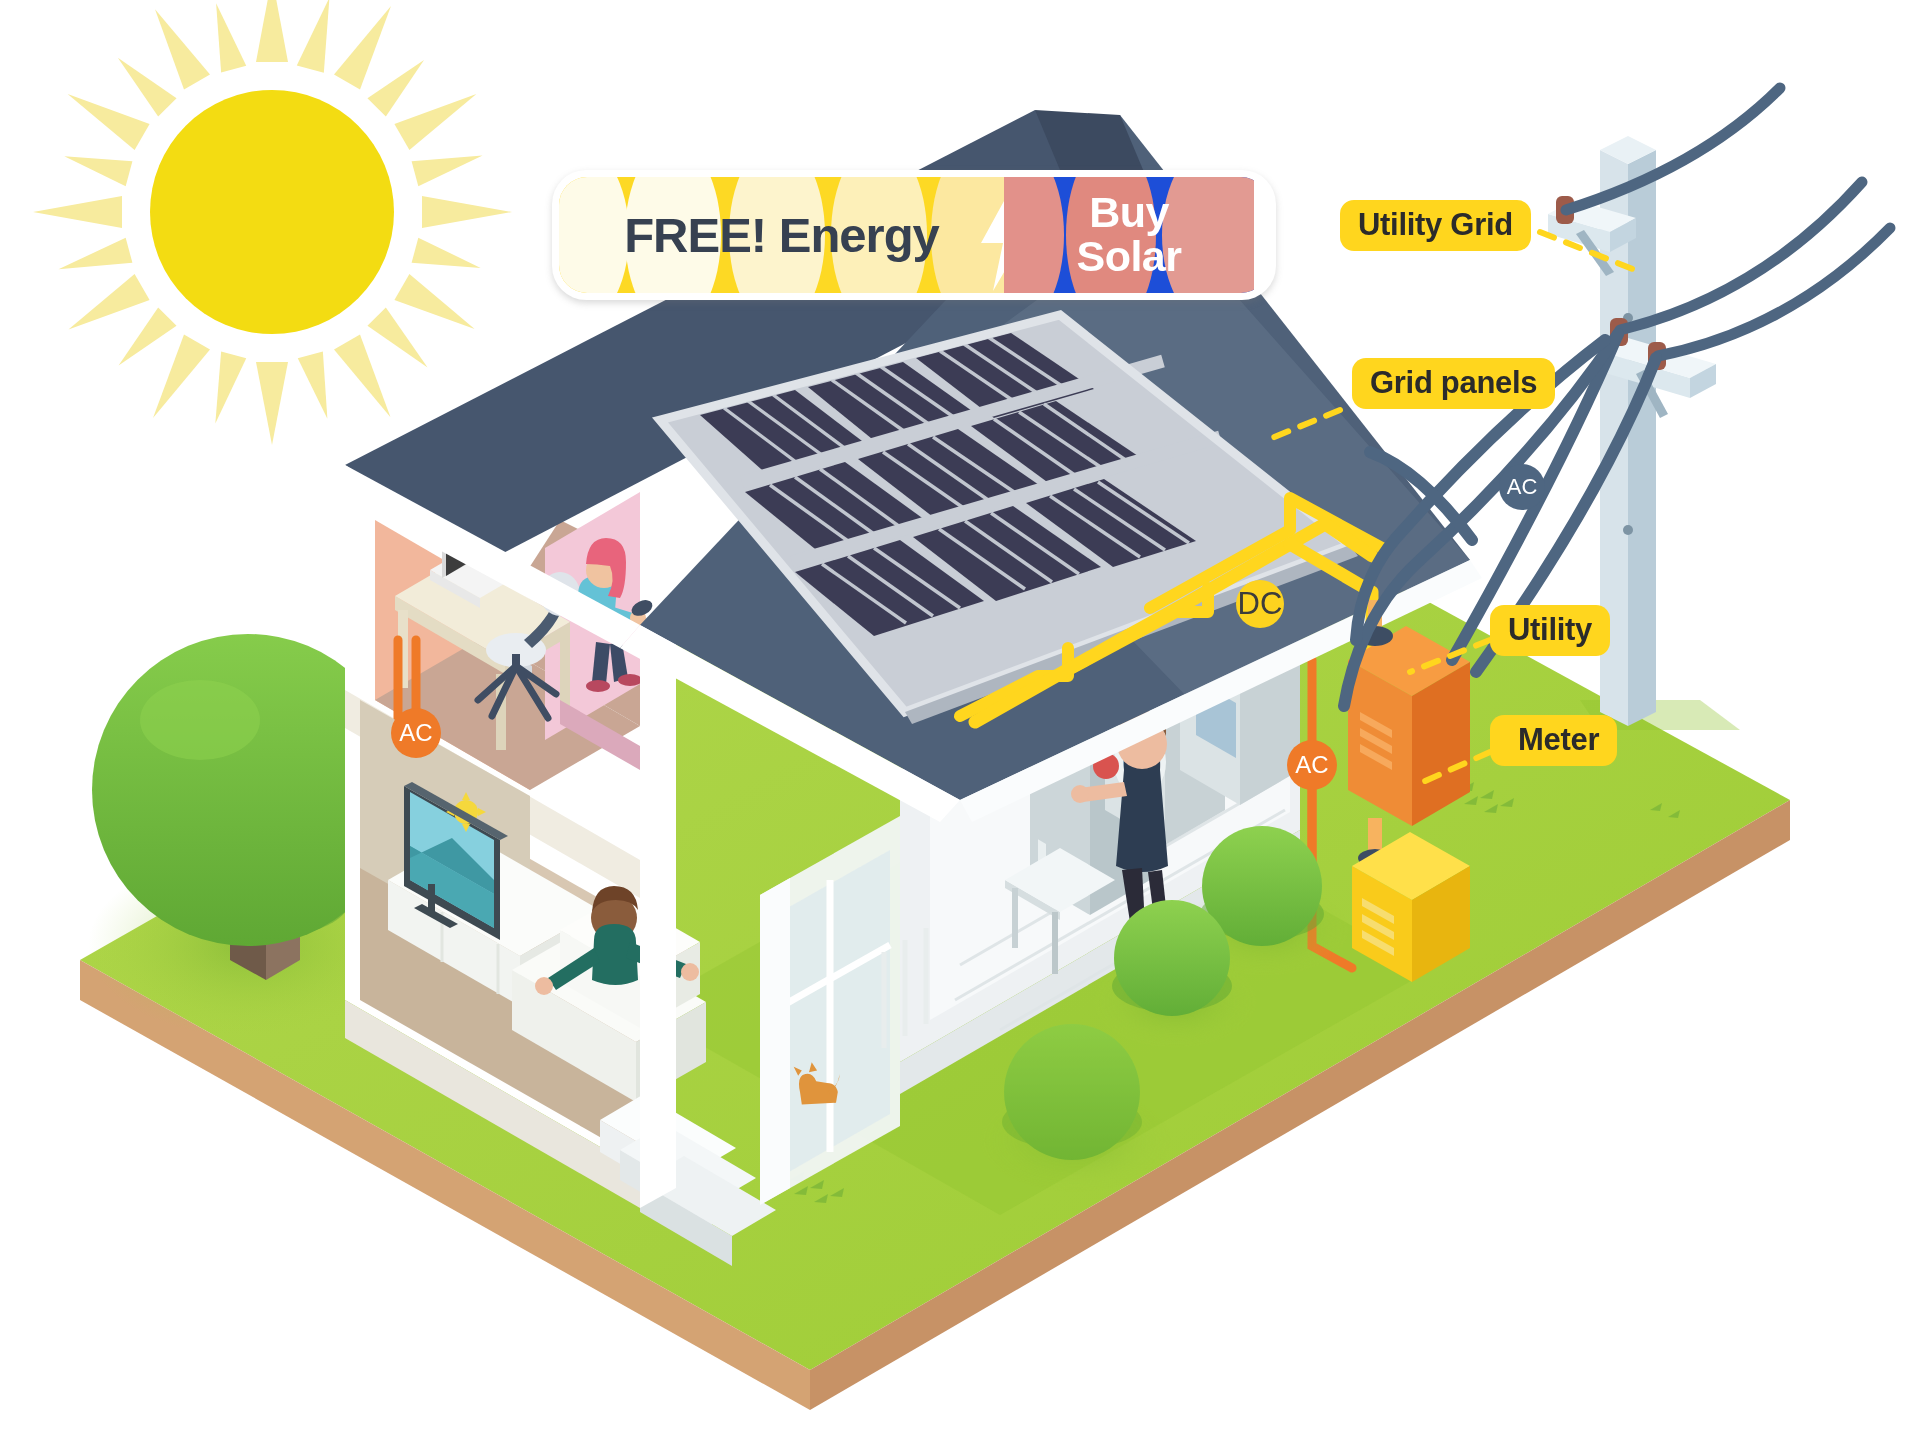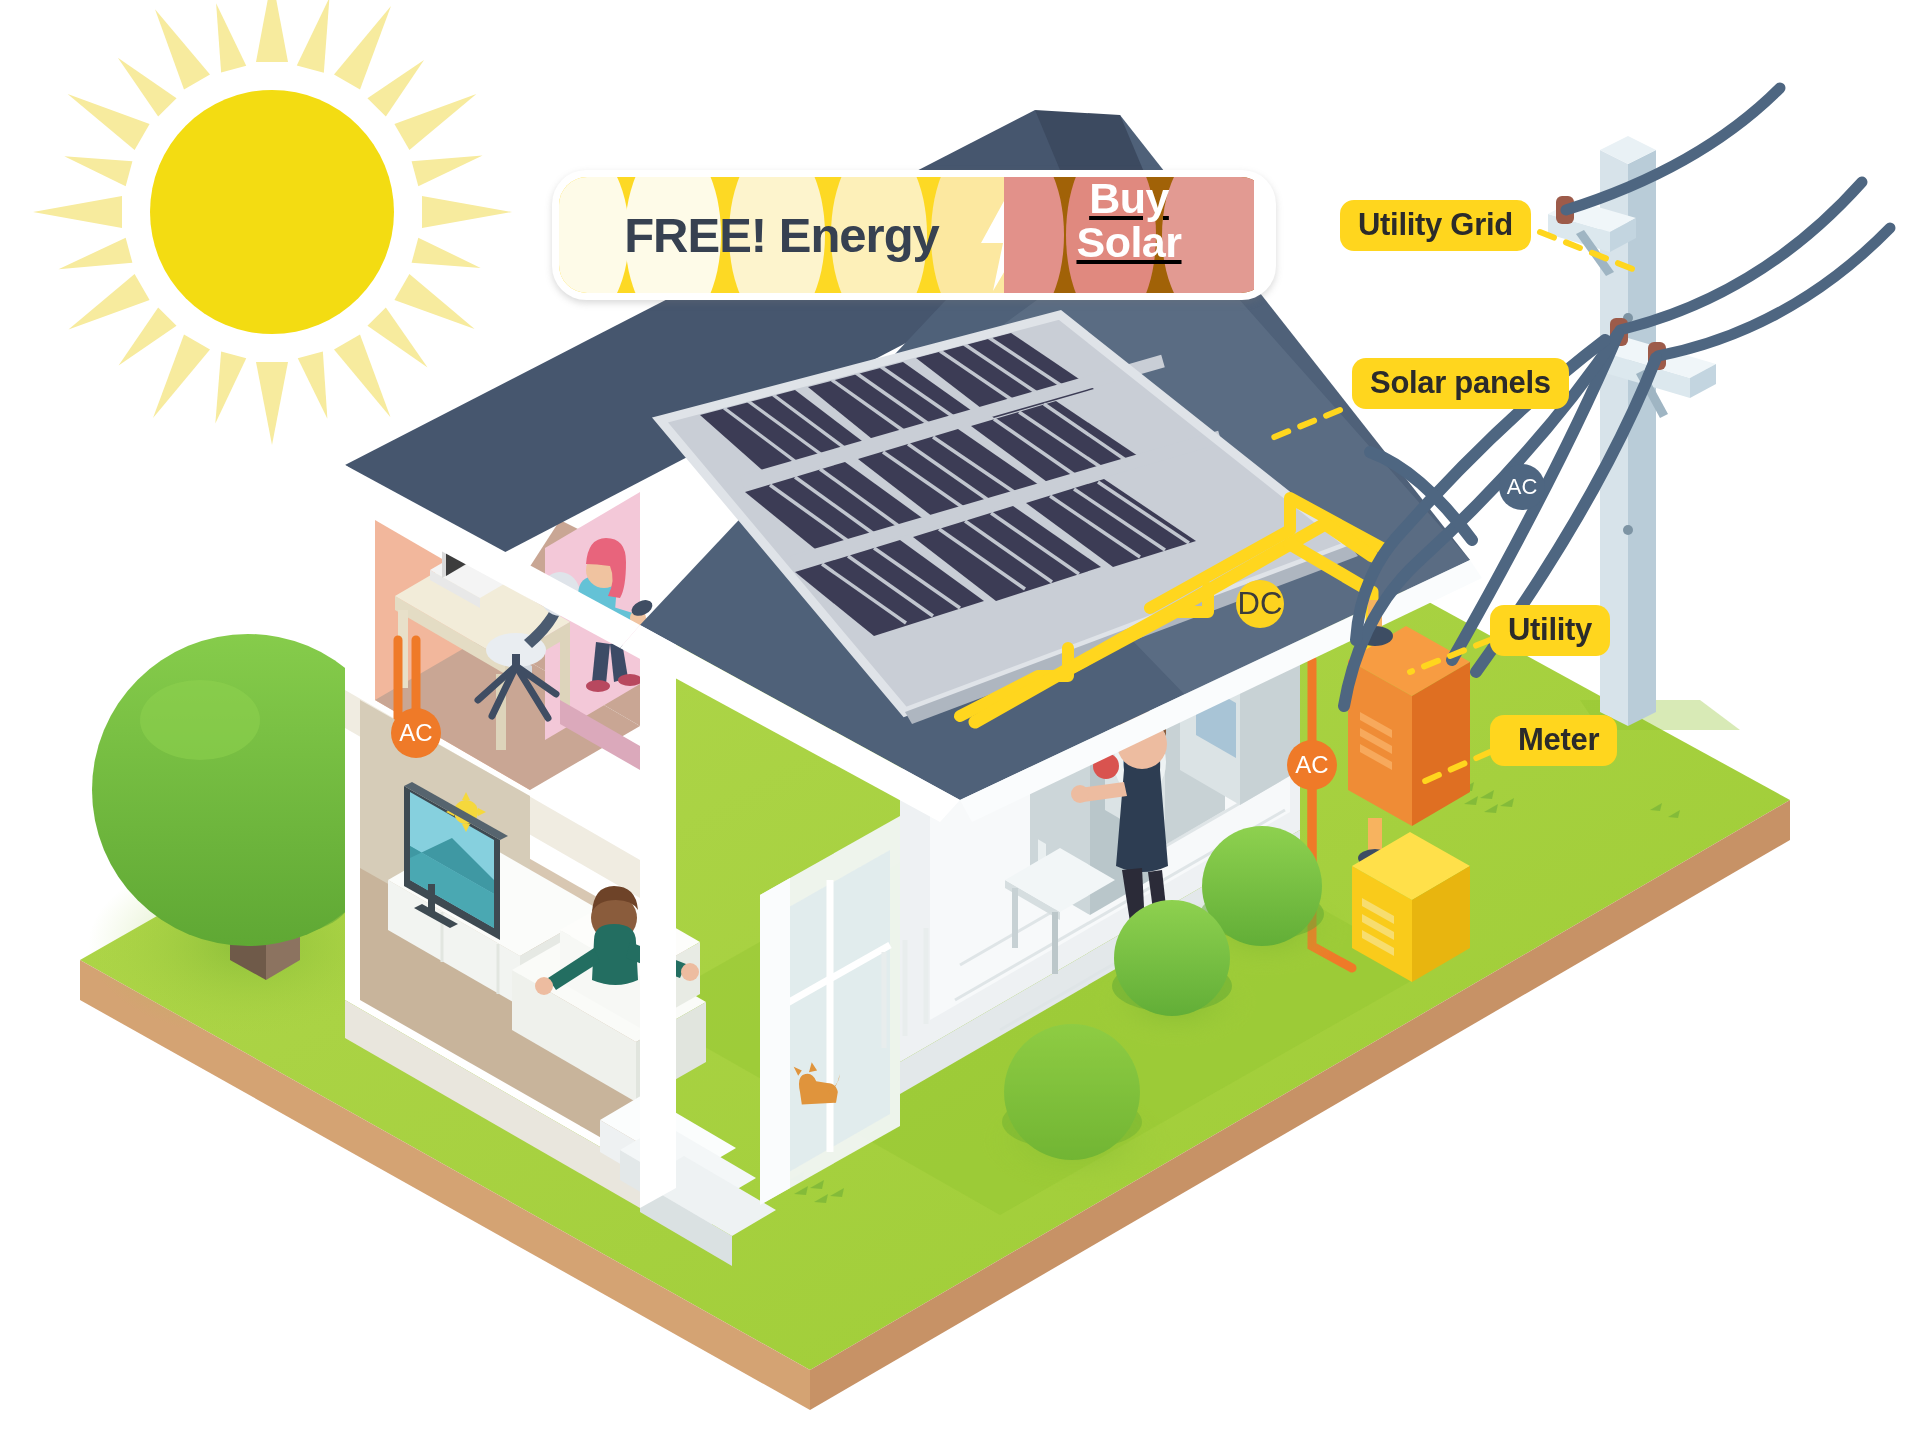--- a/index.html
+++ b/index.html
@@ -9,22 +9,22 @@
 
   
   .callout{position:absolute;background:#ffd61e;color:#2b2b2b;font-weight:bold;
            border-radius:14px;padding:9px 18px;font-size:31px;line-height:1.05;white-space:nowrap;
            letter-spacing:-0.3px;text-align:center;}
   .banner{position:absolute;border-radius:34px;background:#fff;padding:7px;
           box-shadow:0 3px 7px rgba(120,120,120,.28);}
   .banner-inner{display:flex;border-radius:28px;overflow:hidden;height:116px;}
   .ban-left{position:relative;flex:0 0 445px;background:#fdd924;display:flex;align-items:center;
             justify-content:center;overflow:hidden;}
-  .ban-right{position:relative;flex:0 0 250px;background:#a16207;display:flex;align-items:flex-start;
-             justify-content:center;overflow:hidden;text-decoration:underline;}
+  .ban-right{position:relative;flex:0 0 250px;background:#1d4ed8;display:flex;align-items:center;
+             justify-content:center;overflow:hidden;}
   .ban-left .txt{position:relative;z-index:3;color:#374151;font-size:49px;font-weight:bold;letter-spacing:-1px;}
   .ban-right .txt{position:relative;z-index:3;color:#ffffff;font-size:43px;font-weight:bold;text-align:center;
                   line-height:1.02;letter-spacing:-0.5px;}
   .bolt{position:absolute;z-index:4;left:418px;top:4px;width:60px;height:110px;}
   .stripe{position:absolute;top:-30%;height:160%;border-radius:50%;}
   .cnode{position:absolute;border-radius:50%;display:flex;align-items:center;justify-content:center;
          font-weight:normal;color:#fff;}
   .cnode.dc{background:#fdd31f;color:#3c3c3c;}
   .cnode.ac-orange{background:#ef7a28;}
   .cnode.ac-blue{background:#4e6681;}
@@ -620,21 +620,21 @@
     <div class="ban-right">
       <div class="stripe" style="left:-36px;width:96px;background:#e2918a;"></div>
       <div class="stripe" style="left:62px;width:90px;background:#e0897f;"></div>
       <div class="stripe" style="left:158px;width:110px;background:#e29a92;"></div>
       <span class="txt"><span>Buy</span><br><span>Solar</span></span>
     </div>
   </div>
 </div>
 
 <div class="callout" id="co0" style="left: 1340px; top: 200px;">Utility Grid</div>
-<div class="callout" id="co1" style="left: 1352px; top: 358px;">Solar panels</div>
+<div class="callout" id="co1" style="left: 1352px; top: 358px;">Grid panels</div>
 <div class="callout" id="co2" style="left: 1490px; top: 605px;">Utility</div>
 <div class="callout" id="co3" style="left: 1490px; top: 715px; padding-left: 28px;">Meter</div>
 
 <div class="cnode ac-blue" id="cn0" style="left: 1499px; top: 464px; width: 46px; height: 46px; font-size: 22px; background: rgb(78, 102, 129); color: rgb(255, 255, 255);">AC</div>
 <div class="cnode dc" id="cn1" style="left: 1236px; top: 580px; width: 48px; height: 48px; font-size: 31px; background: rgb(253, 211, 31); color: rgb(60, 60, 60);">DC</div>
 <div class="cnode ac-orange" id="cn2" style="left: 1287px; top: 740px; width: 50px; height: 50px; font-size: 24px; background: rgb(239, 122, 40); color: rgb(255, 255, 255);">AC</div>
 <div class="cnode ac-orange" id="cn3" style="left: 391px; top: 708px; width: 50px; height: 50px; font-size: 24px; background: rgb(239, 122, 40); color: rgb(255, 255, 255);">AC</div>
 
 </div>
 

